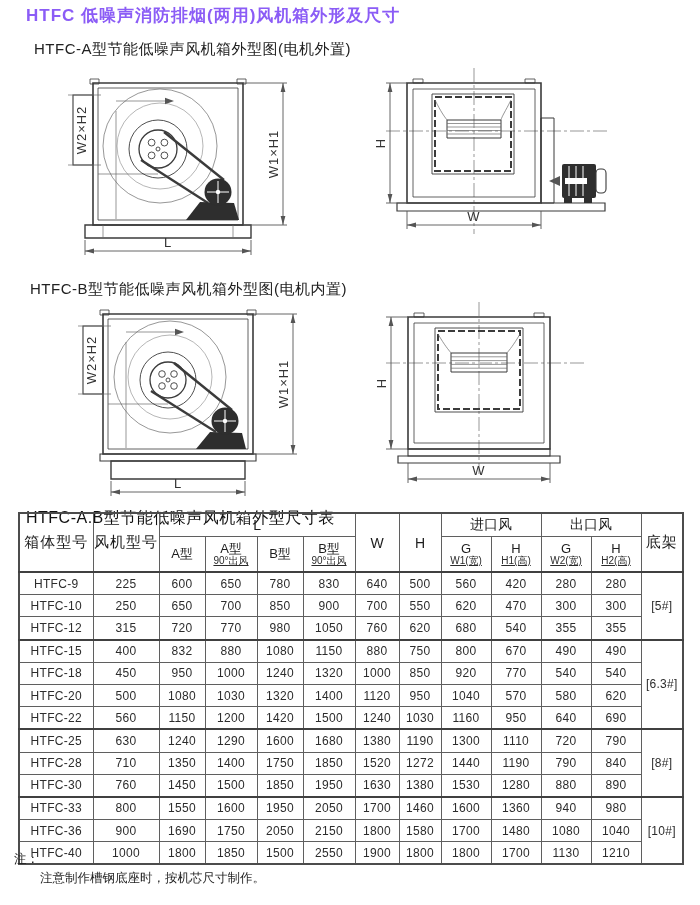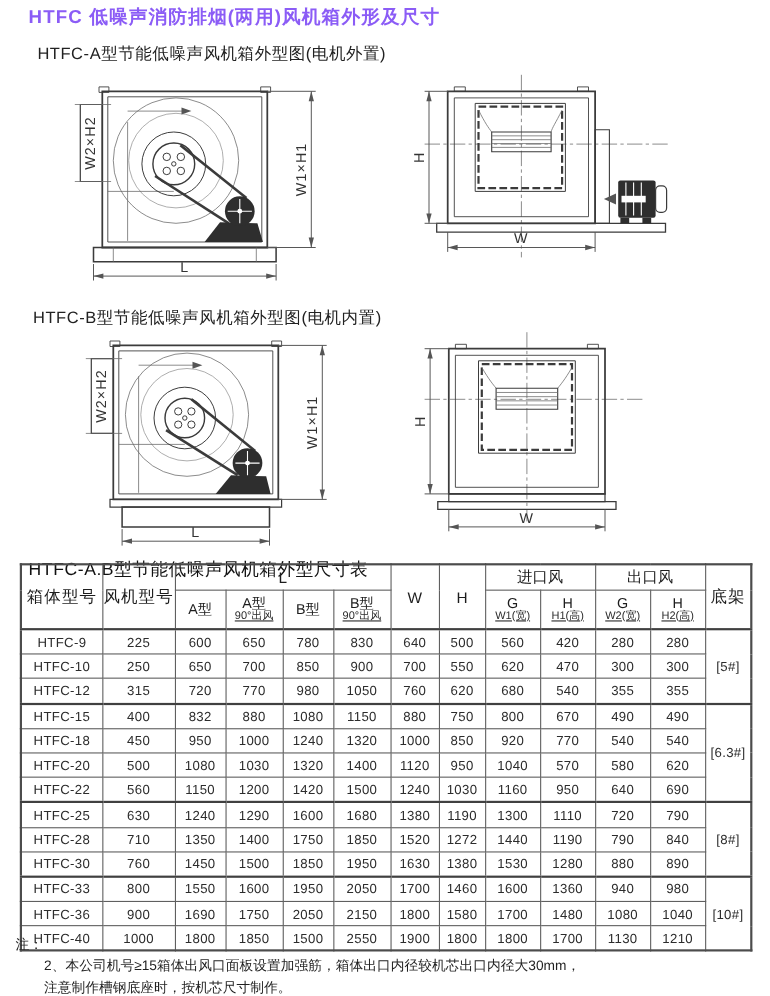--- a/index.html
+++ b/index.html
@@ -471,15 +471,14 @@
           <td>1210</td>
         </tr>
       </tbody>
   </table>
 </div>
 
 <div class="abs notes">
   <div class="row">
     <span class="prefix">注：</span>
   </div>
-  <div class="indent">2、本公司机号≥15箱体出风口面板设置加强筋，箱体出口内径较机芯出口内径大30mm，</div>
   <div class="indent">注意制作槽钢底座时，按机芯尺寸制作。</div>
 </div>
 
 </body></html>

